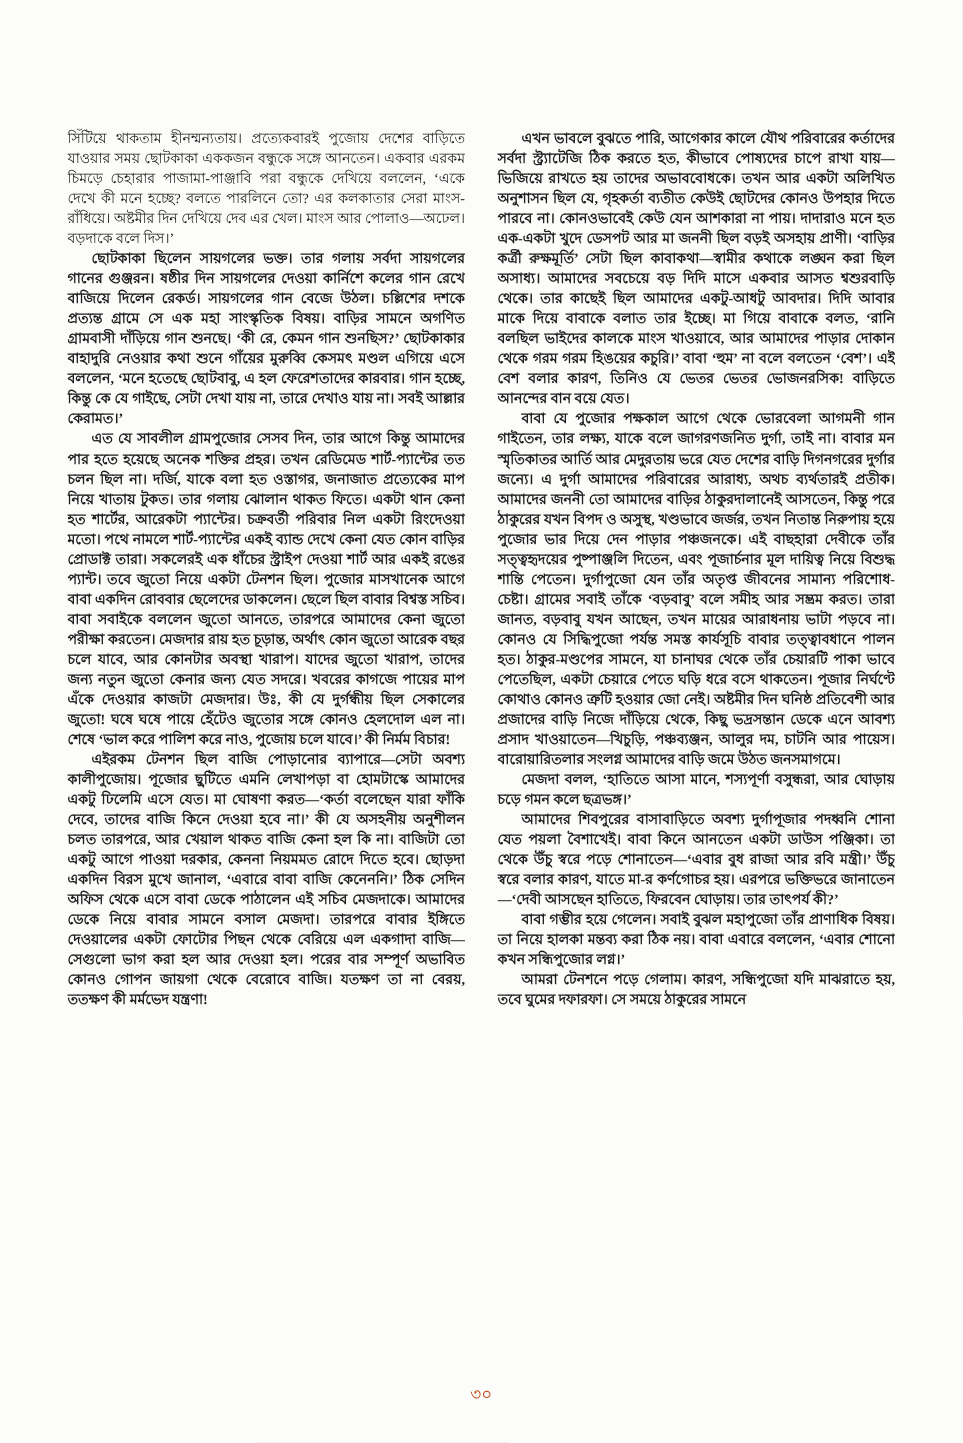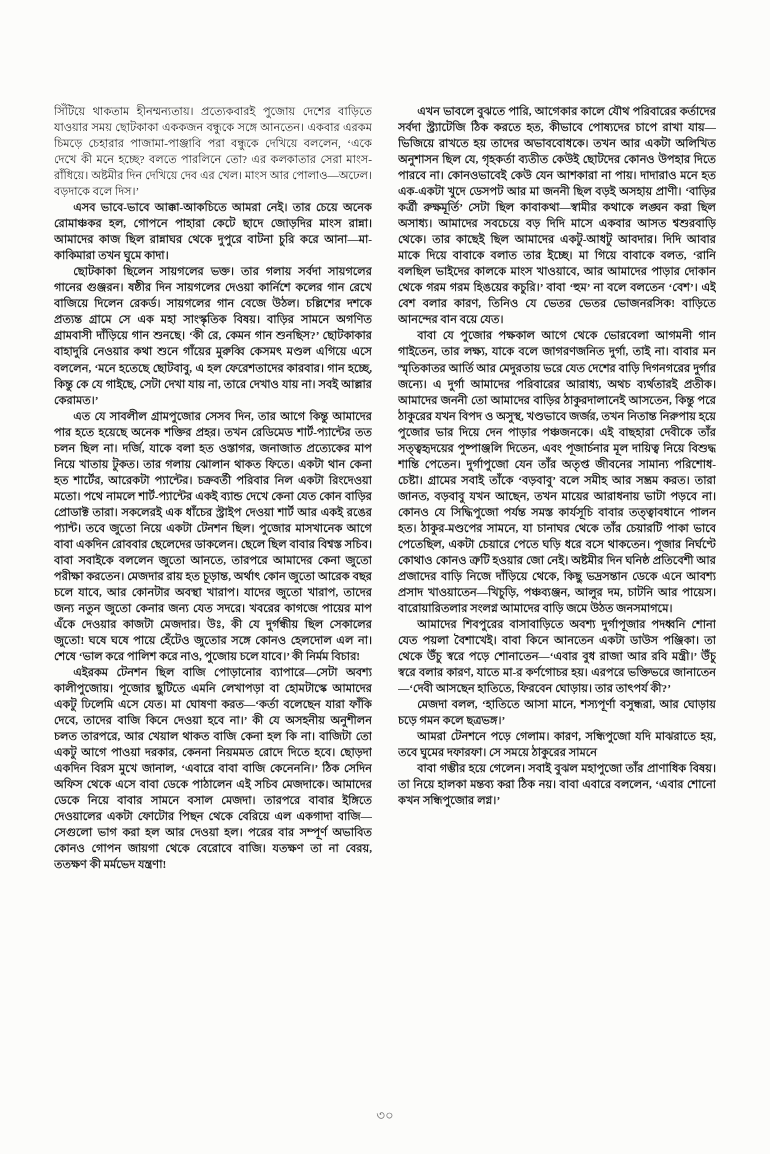--- a/index.html
+++ b/index.html
@@ -44,42 +44,41 @@
     text-indent: 1.7em;
     font-weight: bold;
   }
   .page-number {
     position: absolute;
     bottom: 26px;
     left: 0;
     width: 100%;
     text-align: center;
     font-size: 13.5px;
-    color: #737373;
+    color: #c2410c;
   }
 </style>
 </head>
 <body>
 
 <div class="page">
   <div class="columns">
 
     <div class="column">
       <p class="para">সিঁটিয়ে থাকতাম হীনম্মন্যতায়। প্রত্যেকবারই পুজোয় দেশের বাড়িতে যাওয়ার সময় ছোটকাকা এককজন বন্ধুকে সঙ্গে আনতেন। একবার এরকম চিমড়ে চেহারার পাজামা-পাঞ্জাবি পরা বন্ধুকে দেখিয়ে বললেন, ‘একে দেখে কী মনে হচ্ছে? বলতে পারলিনে তো? এর কলকাতার সেরা মাংস-রাঁধিয়ে। অষ্টমীর দিন দেখিয়ে দেব এর খেল। মাংস আর পোলাও—অঢেল। বড়দাকে বলে দিস।’</p>
-      <p class="para indent">এসব ভাবে-ভাবে আক্কা-আকচিতে আমরা নেই। তার চেয়ে অনেক রোমাঞ্চকর হল, গোপনে পাহারা কেটে ছাদে জোড়দির মাংস রান্না। আমাদের কাজ ছিল রান্নাঘর থেকে দুপুরে বাটনা চুরি করে আনা—মা-কাকিমারা তখন ঘুমে কাদা।</p>
       <p class="para indent">ছোটকাকা ছিলেন সায়গলের ভক্ত। তার গলায় সর্বদা সায়গলের গানের গুঞ্জরন। ষষ্ঠীর দিন সায়গলের দেওয়া কার্নিশে কলের গান রেখে বাজিয়ে দিলেন রেকর্ড। সায়গলের গান বেজে উঠল। চল্লিশের দশকে প্রত্যন্ত গ্রামে সে এক মহা সাংস্কৃতিক বিষয়। বাড়ির সামনে অগণিত গ্রামবাসী দাঁড়িয়ে গান শুনছে। ‘কী রে, কেমন গান শুনছিস?’ ছোটকাকার বাহাদুরি নেওয়ার কথা শুনে গাঁয়ের মুরুব্বি কেসমৎ মণ্ডল এগিয়ে এসে বললেন, ‘মনে হতেছে ছোটবাবু, এ হল ফেরেশতাদের কারবার। গান হচ্ছে, কিন্তু কে যে গাইছে, সেটা দেখা যায় না, তারে দেখাও যায় না। সবই আল্লার কেরামত।’</p>
       <p class="para indent">এত যে সাবলীল গ্রামপুজোর সেসব দিন, তার আগে কিন্তু আমাদের পার হতে হয়েছে অনেক শক্তির প্রহর। তখন রেডিমেড শার্ট-প্যান্টের তত চলন ছিল না। দর্জি, যাকে বলা হত ওস্তাগর, জনাজাত প্রত্যেকের মাপ নিয়ে খাতায় টুকত। তার গলায় ঝোলান থাকত ফিতে। একটা থান কেনা হত শার্টের, আরেকটা প্যান্টের। চক্রবর্তী পরিবার নিল একটা রিংদেওয়া মতো। পথে নামলে শার্ট-প্যান্টের একই ব্যান্ড দেখে কেনা যেত কোন বাড়ির প্রোডাক্ট তারা। সকলেরই এক ধাঁচের স্ট্রাইপ দেওয়া শার্ট আর একই রঙের প্যান্ট। তবে জুতো নিয়ে একটা টেনশন ছিল। পুজোর মাসখানেক আগে বাবা একদিন রোববার ছেলেদের ডাকলেন। ছেলে ছিল বাবার বিশ্বস্ত সচিব। বাবা সবাইকে বললেন জুতো আনতে, তারপরে আমাদের কেনা জুতো পরীক্ষা করতেন। মেজদার রায় হত চূড়ান্ত, অর্থাৎ কোন জুতো আরেক বছর চলে যাবে, আর কোনটার অবস্থা খারাপ। যাদের জুতো খারাপ, তাদের জন্য নতুন জুতো কেনার জন্য যেত সদরে। খবরের কাগজে পায়ের মাপ এঁকে দেওয়ার কাজটা মেজদার। উঃ, কী যে দুর্গন্ধীয় ছিল সেকালের জুতো! ঘষে ঘষে পায়ে হেঁটেও জুতোর সঙ্গে কোনও হেলদোল এল না। শেষে ‘ভাল করে পালিশ করে নাও, পুজোয় চলে যাবে।’ কী নির্মম বিচার!</p>
       <p class="para indent">এইরকম টেনশন ছিল বাজি পোড়ানোর ব্যাপারে—সেটা অবশ্য কালীপুজোয়। পূজোর ছুটিতে এমনি লেখাপড়া বা হোমটাস্কে আমাদের একটু ঢিলেমি এসে যেত। মা ঘোষণা করত—‘কর্তা বলেছেন যারা ফাঁকি দেবে, তাদের বাজি কিনে দেওয়া হবে না।’ কী যে অসহনীয় অনুশীলন চলত তারপরে, আর খেয়াল থাকত বাজি কেনা হল কি না। বাজিটা তো একটু আগে পাওয়া দরকার, কেননা নিয়মমত রোদে দিতে হবে। ছোড়দা একদিন বিরস মুখে জানাল, ‘এবারে বাবা বাজি কেনেননি।’ ঠিক সেদিন অফিস থেকে এসে বাবা ডেকে পাঠালেন এই সচিব মেজদাকে। আমাদের ডেকে নিয়ে বাবার সামনে বসাল মেজদা। তারপরে বাবার ইঙ্গিতে দেওয়ালের একটা ফোটোর পিছন থেকে বেরিয়ে এল একগাদা বাজি—সেগুলো ভাগ করা হল আর দেওয়া হল। পরের বার সম্পূর্ণ অভাবিত কোনও গোপন জায়গা থেকে বেরোবে বাজি। যতক্ষণ তা না বেরয়, ততক্ষণ কী মর্মভেদ যন্ত্রণা!</p>
     </div>
 
     <div class="column">
       <p class="para indent">এখন ভাবলে বুঝতে পারি, আগেকার কালে যৌথ পরিবারের কর্তাদের সর্বদা স্ট্র্যাটেজি ঠিক করতে হত, কীভাবে পোষ্যদের চাপে রাখা যায়—ভিজিয়ে রাখতে হয় তাদের অভাববোধকে। তখন আর একটা অলিখিত অনুশাসন ছিল যে, গৃহকর্তা ব্যতীত কেউই ছোটদের কোনও উপহার দিতে পারবে না। কোনওভাবেই কেউ যেন আশকারা না পায়। দাদারাও মনে হত এক-একটা খুদে ডেসপট আর মা জননী ছিল বড়ই অসহায় প্রাণী। ‘বাড়ির কর্ত্রী রুক্ষমূর্তি’ সেটা ছিল কাবাকথা—স্বামীর কথাকে লঙ্ঘন করা ছিল অসাধ্য। আমাদের সবচেয়ে বড় দিদি মাসে একবার আসত শ্বশুরবাড়ি থেকে। তার কাছেই ছিল আমাদের একটু-আধটু আবদার। দিদি আবার মাকে দিয়ে বাবাকে বলাত তার ইচ্ছে। মা গিয়ে বাবাকে বলত, ‘রানি বলছিল ভাইদের কালকে মাংস খাওয়াবে, আর আমাদের পাড়ার দোকান থেকে গরম গরম হিঙয়ের কচুরি।’ বাবা ‘হুম’ না বলে বলতেন ‘বেশ’। এই বেশ বলার কারণ, তিনিও যে ভেতর ভেতর ভোজনরসিক! বাড়িতে আনন্দের বান বয়ে যেত।</p>
       <p class="para indent">বাবা যে পুজোর পক্ষকাল আগে থেকে ভোরবেলা আগমনী গান গাইতেন, তার লক্ষ্য, যাকে বলে জাগরণজনিত দুর্গা, তাই না। বাবার মন স্মৃতিকাতর আর্তি আর মেদুরতায় ভরে যেত দেশের বাড়ি দিগনগরের দুর্গার জন্যে। এ দুর্গা আমাদের পরিবারের আরাধ্য, অথচ ব্যর্থতারই প্রতীক। আমাদের জননী তো আমাদের বাড়ির ঠাকুরদালানেই আসতেন, কিন্তু পরে ঠাকুরের যখন বিপদ ও অসুস্থ, খণ্ডভাবে জর্জর, তখন নিতান্ত নিরুপায় হয়ে পুজোর ভার দিয়ে দেন পাড়ার পঞ্চজনকে। এই বাছহারা দেবীকে তাঁর সত্ত্বহৃদয়ের পুষ্পাঞ্জলি দিতেন, এবং পূজার্চনার মূল দায়িত্ব নিয়ে বিশুদ্ধ শান্তি পেতেন। দুর্গাপুজো যেন তাঁর অতৃপ্ত জীবনের সামান্য পরিশোধ-চেষ্টা। গ্রামের সবাই তাঁকে ‘বড়বাবু’ বলে সমীহ আর সম্ভ্রম করত। তারা জানত, বড়বাবু যখন আছেন, তখন মায়ের আরাধনায় ভাটা পড়বে না। কোনও যে সিদ্ধিপুজো পর্যন্ত সমস্ত কার্যসূচি বাবার তত্ত্বাবধানে পালন হত। ঠাকুর-মণ্ডপের সামনে, যা চানাঘর থেকে তাঁর চেয়ারটি পাকা ভাবে পেতেছিল, একটা চেয়ারে পেতে ঘড়ি ধরে বসে থাকতেন। পূজার নির্ঘণ্টে কোথাও কোনও ত্রুটি হওয়ার জো নেই। অষ্টমীর দিন ঘনিষ্ঠ প্রতিবেশী আর প্রজাদের বাড়ি নিজে দাঁড়িয়ে থেকে, কিছু ভদ্রসন্তান ডেকে এনে আবশ্য প্রসাদ খাওয়াতেন—খিচুড়ি, পঞ্চব্যঞ্জন, আলুর দম, চাটনি আর পায়েস। বারোয়ারিতলার সংলগ্ন আমাদের বাড়ি জমে উঠত জনসমাগমে।</p>
+      <p class="para indent">মেজদা বলল, ‘হাতিতে আসা মানে, শস্যপূর্ণা বসুন্ধরা, আর ঘোড়ায় চড়ে গমন কলে ছত্রভঙ্গ।’</p>
       <p class="para indent">আমাদের শিবপুরের বাসাবাড়িতে অবশ্য দুর্গাপূজার পদধ্বনি শোনা যেত পয়লা বৈশাখেই। বাবা কিনে আনতেন একটা ডাউস পঞ্জিকা। তা থেকে উঁচু স্বরে পড়ে শোনাতেন—‘এবার বুধ রাজা আর রবি মন্ত্রী।’ উঁচু স্বরে বলার কারণ, যাতে মা-র কর্ণগোচর হয়। এরপরে ভক্তিভরে জানাতেন—‘দেবী আসছেন হাতিতে, ফিরবেন ঘোড়ায়। তার তাৎপর্য কী?’</p>
-      <p class="para indent">মেজদা বলল, ‘হাতিতে আসা মানে, শস্যপূর্ণা বসুন্ধরা, আর ঘোড়ায় চড়ে গমন কলে ছত্রভঙ্গ।’</p>
+      <p class="para indent">বাবা গম্ভীর হয়ে গেলেন। সবাই বুঝল মহাপুজো তাঁর প্রাণাধিক বিষয়। তা নিয়ে হালকা মন্তব্য করা ঠিক নয়। বাবা এবারে বললেন, ‘এবার শোনো কখন সন্ধিপুজোর লগ্ন।’</p>
       <p class="para indent">আমরা টেনশনে পড়ে গেলাম। কারণ, সন্ধিপুজো যদি মাঝরাতে হয়, তবে ঘুমের দফারফা। সে সময়ে ঠাকুরের সামনে</p>
-      <p class="para indent">বাবা গম্ভীর হয়ে গেলেন। সবাই বুঝল মহাপুজো তাঁর প্রাণাধিক বিষয়। তা নিয়ে হালকা মন্তব্য করা ঠিক নয়। বাবা এবারে বললেন, ‘এবার শোনো কখন সন্ধিপুজোর লগ্ন।’</p>
     </div>
 
   </div>
 
   <div class="page-number">৩০</div>
 </div>
 
 </body></html>

